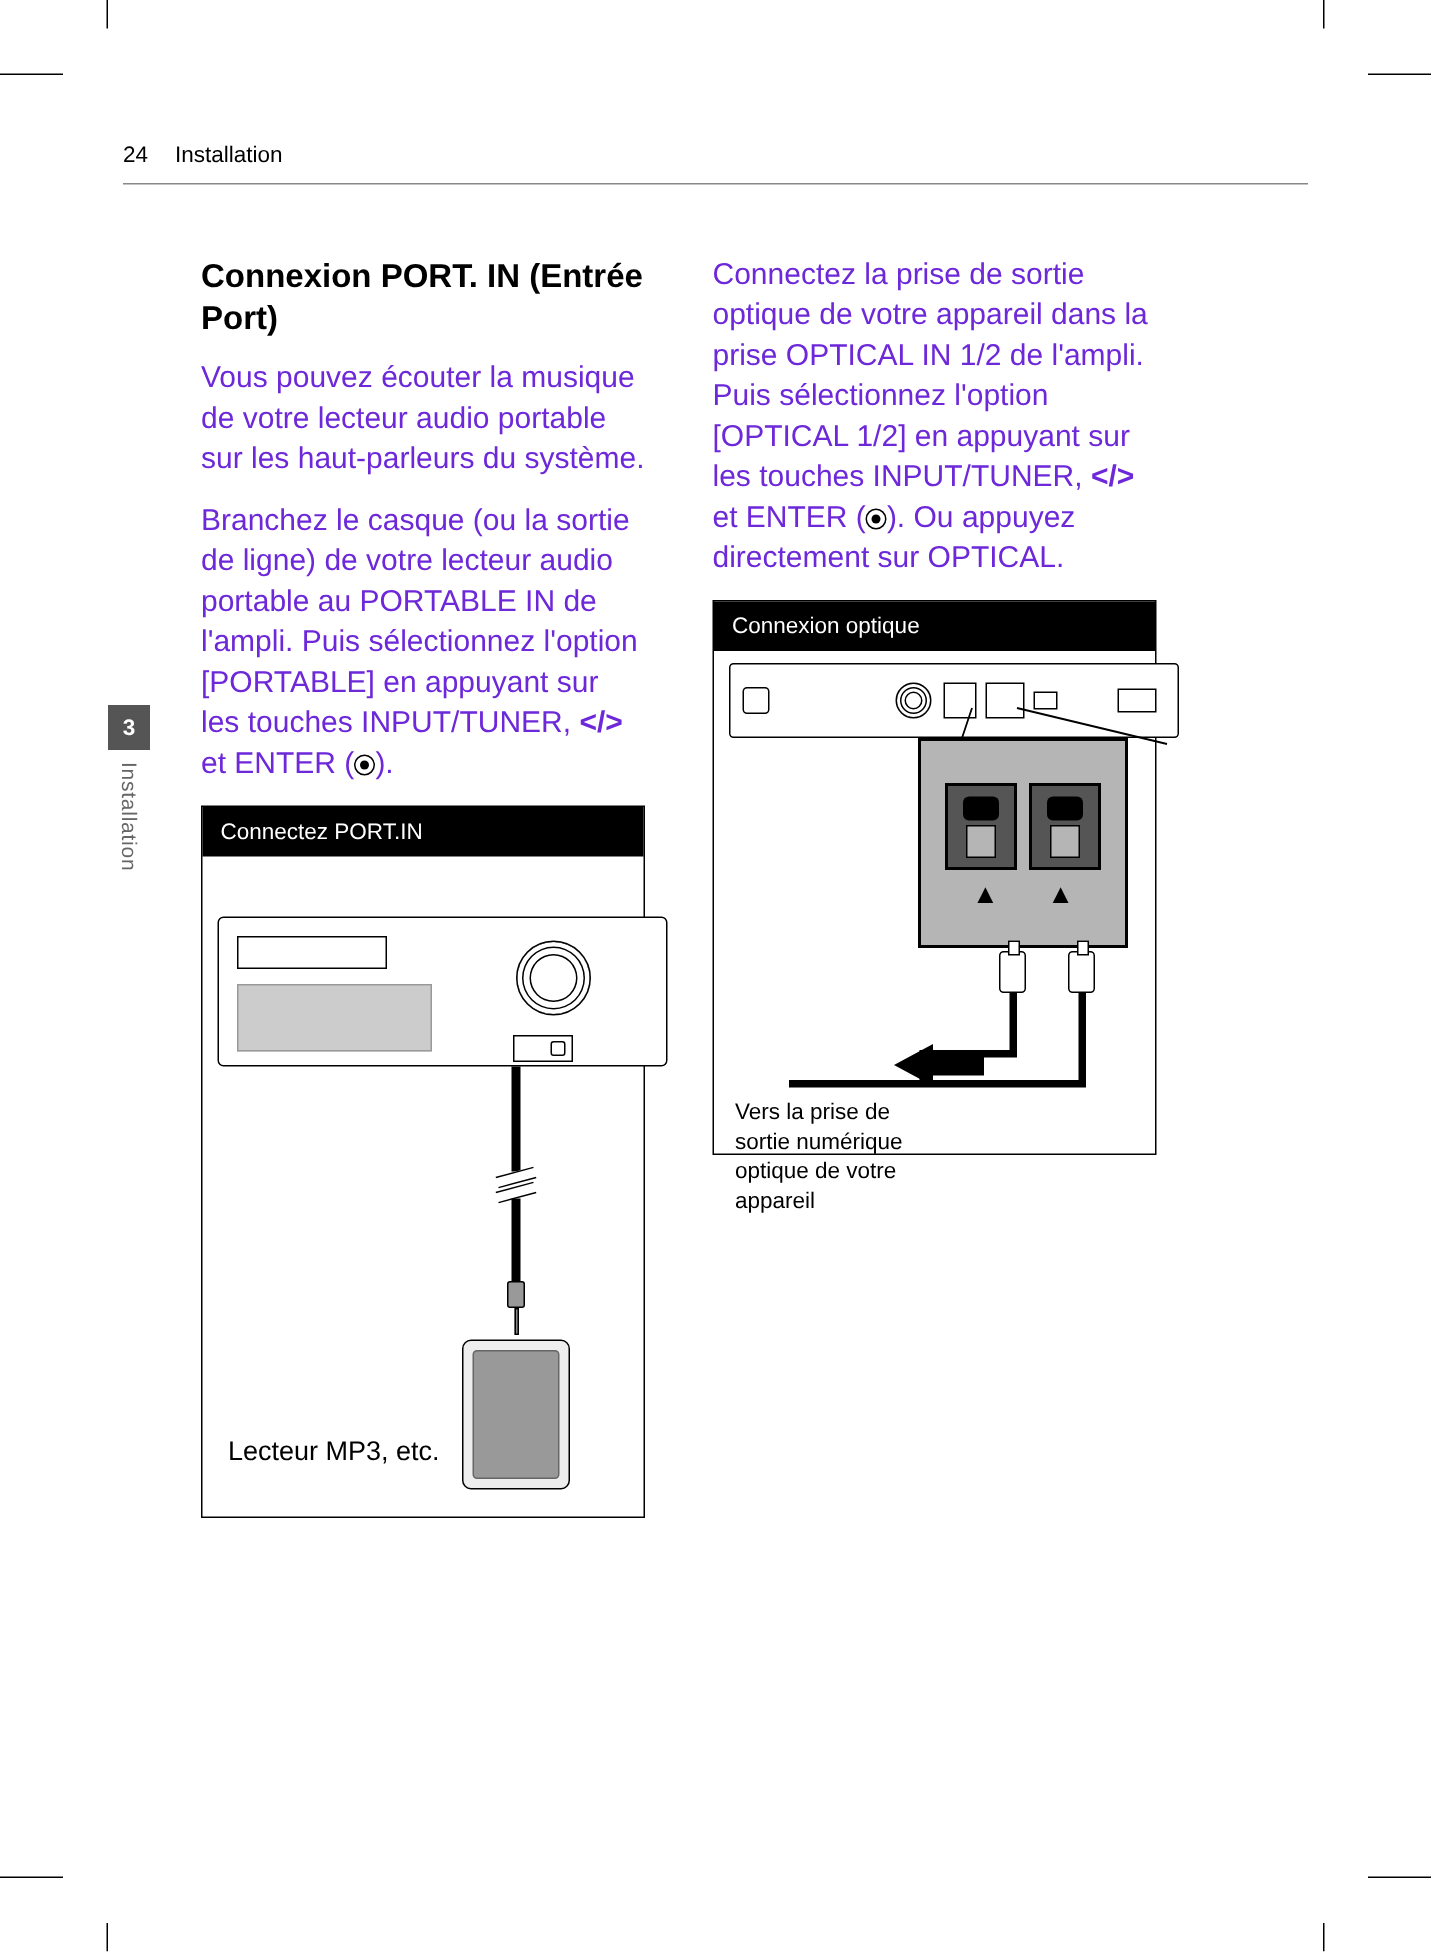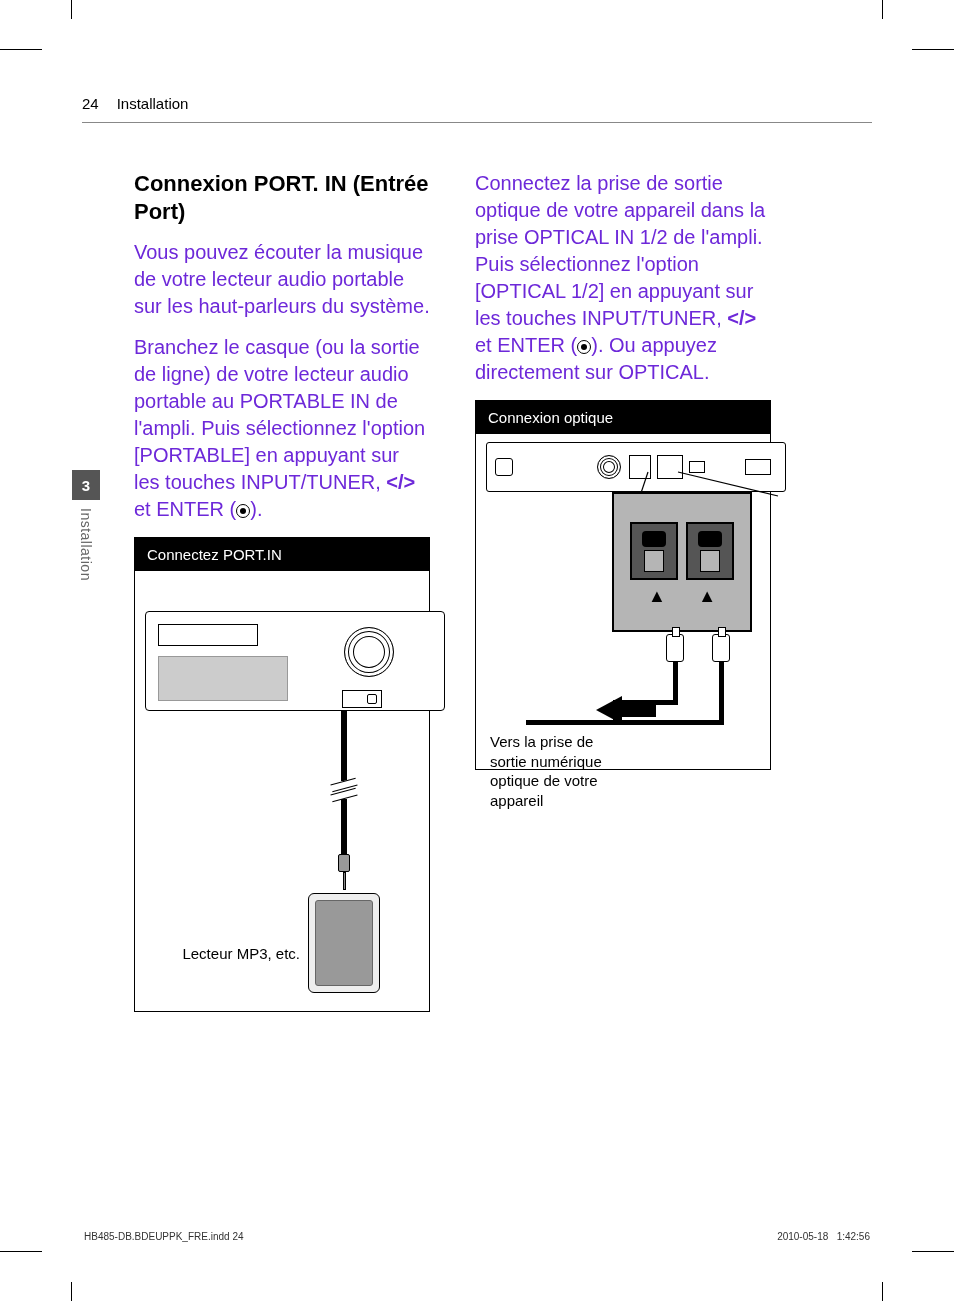--- a/index.html
+++ b/index.html
@@ -65,21 +65,21 @@
   .break { position:absolute; left:196px; top:210px; width:26px; height:18px; }
   .break::before, .break::after { content:""; position:absolute; left:0; width:26px; height:6px; background:#fff; border-top:1.5px solid #000; border-bottom:1.5px solid #000; transform:rotate(-15deg); }
   .break::before { top:0; }
   .break::after { top:10px; }
   .cable2 { position:absolute; left:206px; top:228px; width:6px; height:55px; background:#000; }
   .plug { position:absolute; left:203px; top:283px; width:12px; height:36px; }
   .plug .body { width:12px; height:18px; background:#999; border:1px solid #000; border-radius:2px; }
   .plug .tip { width:3px; height:18px; background:#888; border:1px solid #000; margin:0 auto; }
   .mp3 { position:absolute; left:173px; top:322px; width:72px; height:100px; border:1.5px solid #000; border-radius:6px; background:#eee; }
   .mp3::after { content:""; position:absolute; left:6px; top:6px; right:6px; bottom:6px; background:#999; border:1px solid #666; border-radius:3px; }
-  .mp3-label { position:absolute; left:10px; top:374px; font-size:15px; text-align:right; width:155px; }
+  .mp3-label { position:absolute; left:10px; top:386px; font-size:18px; text-align:center; width:155px; }
 
   
   .optical .diagram-body { height: 335px; }
   .back-panel { position:absolute; left:10px; top:8px; width:300px; height:50px; border:1.5px solid #000; border-radius:3px; background:#fff; }
   .back-panel .bp { position:absolute; border:1px solid #000; }
   .bp1 { left:8px; top:15px; width:18px; height:18px; border-radius:3px; }
   .bp2 { left:110px; top:12px; width:24px; height:24px; border-radius:50%; box-shadow:inset 0 0 0 2px #fff, inset 0 0 0 3px #000, inset 0 0 0 5px #fff, inset 0 0 0 6px #000; }
   .bp3 { left:142px; top:12px; width:22px; height:24px; }
   .bp4 { left:170px; top:12px; width:26px; height:24px; }
   .bp5 { left:202px; top:18px; width:16px; height:12px; }
@@ -207,17 +207,13 @@
           <div class="oc-h1"></div>
           <div class="oc-h2"></div>
           <div class="oc-v3"></div>
           <div class="big-arrow"><span class="big-arrow-shape"></span><span class="big-arrow-stem"></span></div>
           <div class="opt-caption">Vers la prise de sortie numérique optique de votre appareil</div>
         </div>
       </div>
     </div>
   </div>
 
-  <div class="footer">
-    <span>HB485-DB.BDEUPPK_FRE.indd   24</span>
-    <span><span>2010-05-18</span>&nbsp;&nbsp;&nbsp;<span>1:42:56</span></span>
-  </div>
 </div>
 
 </body></html>

